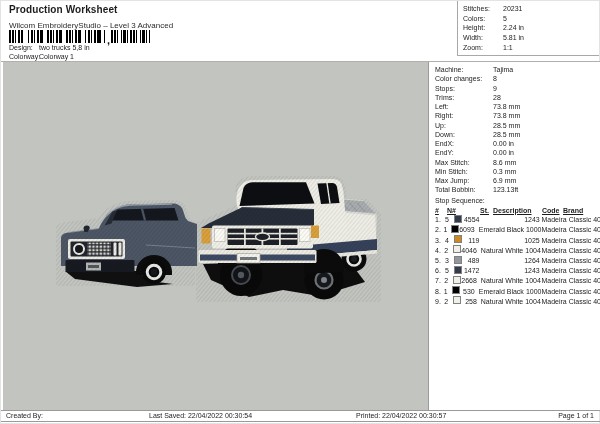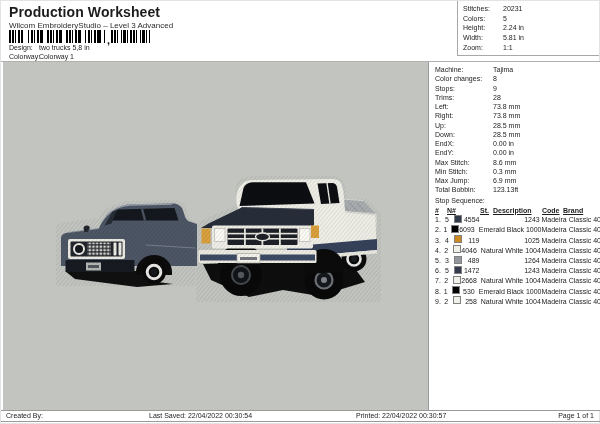--- a/index.html
+++ b/index.html
@@ -3,21 +3,21 @@
 <meta charset="utf-8">
 <style>
   html,body{margin:0;padding:0;}
   body{
     width:600px;height:424px;position:relative;background:#ffffff;
     font-family:"Liberation Sans", sans-serif;color:#1c1c1c;overflow:hidden;
   }
   .page{position:absolute;inset:0;border:1px solid #e3e3e3;box-sizing:border-box;}
 
   
-  .hdr-title{position:absolute;left:8px;top:3px;font-size:14px;font-weight:bold;letter-spacing:.1px;}
+  .hdr-title{position:absolute;left:8px;top:3px;font-size:10px;font-weight:bold;letter-spacing:.1px;}
   .hdr-sub{position:absolute;left:8px;top:19.5px;font-size:8px;color:#2a2a2a;}
   .barcode{position:absolute;left:8px;top:29px;height:13px;display:flex;align-items:flex-end;}
   .bc{height:13px;background:repeating-linear-gradient(90deg,#000 0 1.5px,#fff 1.5px 2.5px,#000 2.5px 5px,#fff 5px 6px,#000 6px 7px,#fff 7px 9.5px);}
   .bc.a{width:97px;}
   .bc.b{width:39px;}
   .bc-comma{font-size:11px;font-weight:bold;line-height:5px;padding:0 1px;}
   .kv-row{position:absolute;left:8px;font-size:7px;display:flex;}
   .kv-row .l{width:30px;}
   .kv-design{top:43px;}
   .kv-colorway{top:52px;}

